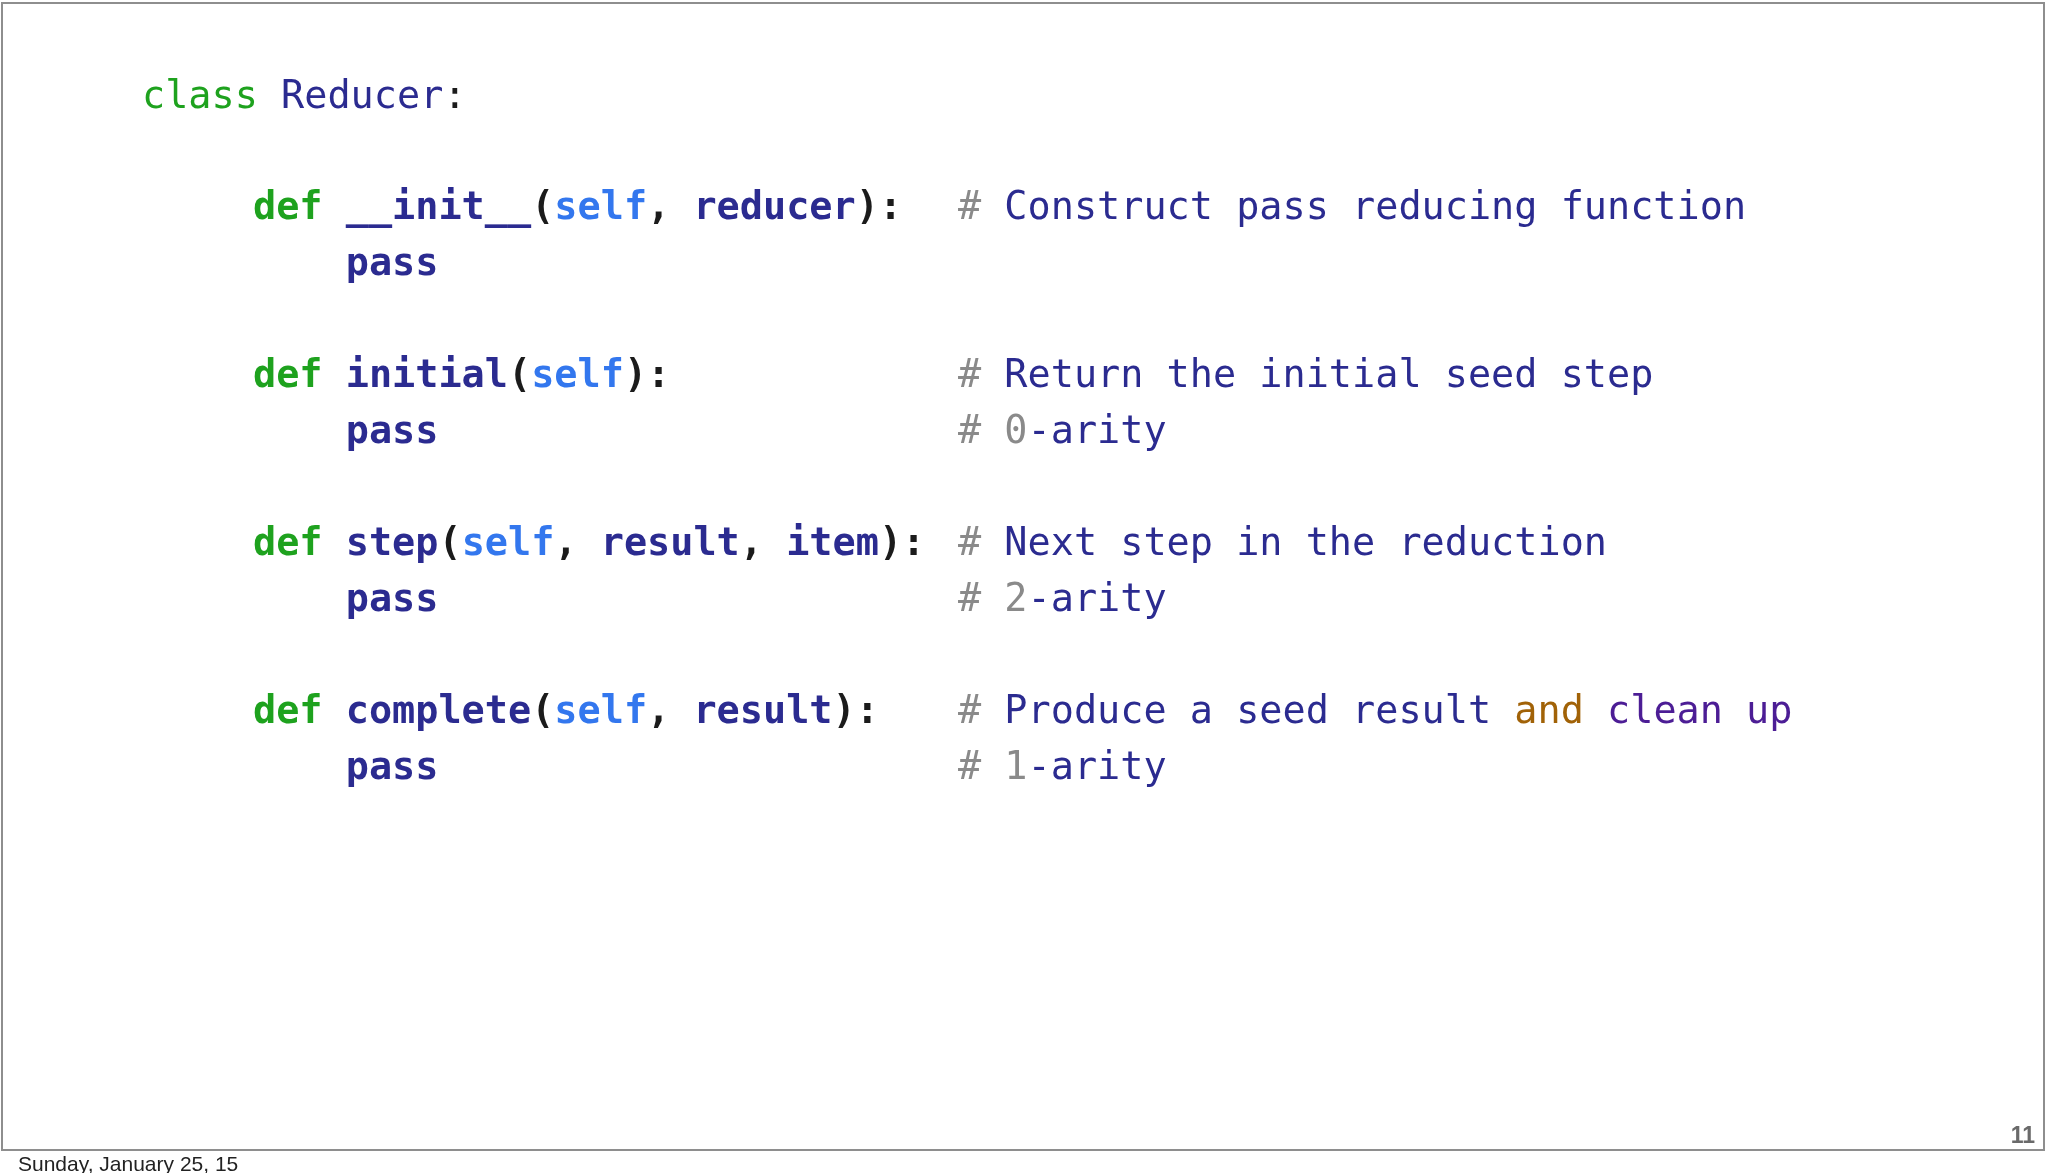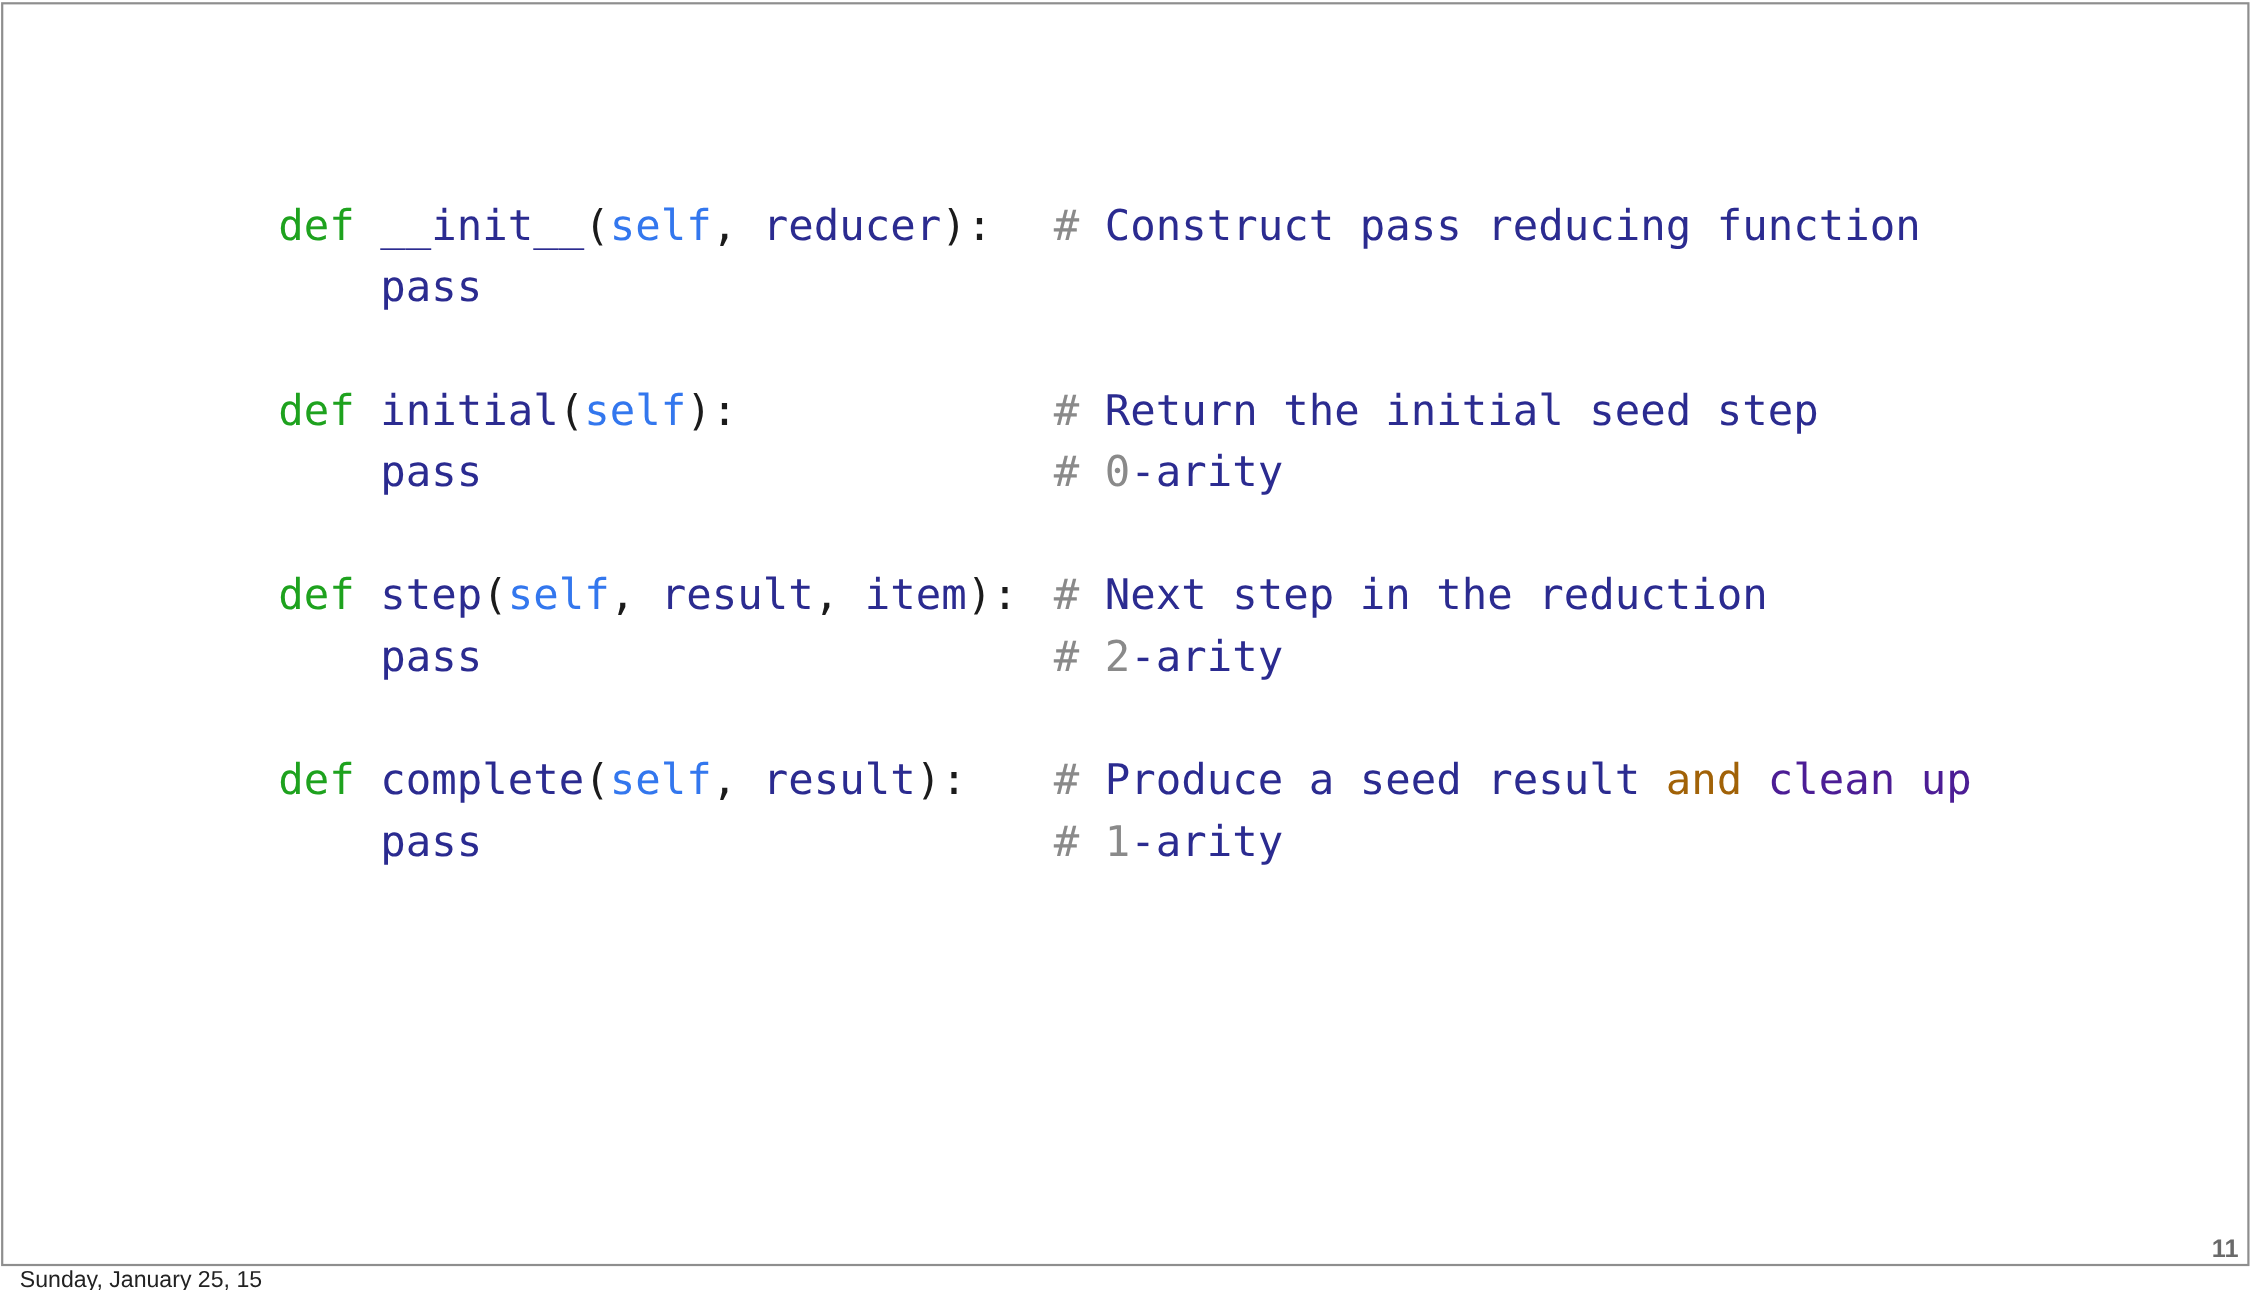--- a/index.html
+++ b/index.html
@@ -39,22 +39,23 @@
     left:18px; top:1152px;
     font-family:"Liberation Sans", sans-serif;
     font-size:21px;
     color:#222222;
   }
 </style>
 </head>
 <body>
 
 <div class="slide">
+  <pre class="code" style="left:139px; top:63px;"><span style="color: rgb(30, 162, 30);">class</span><span style="color: rgb(43, 43, 144);"> Reducer</span><span style="color: rgb(27, 27, 27);">:</span></pre>
 
-  <pre class="code" style="left:250px; top:174px;"><span style="color: rgb(30, 162, 30);">def</span><span style="color: rgb(43, 43, 144);"> __init__</span><span style="color: rgb(27, 27, 27);">(</span><span style="color: rgb(51, 119, 238);">self</span><span style="color: rgb(27, 27, 27);">, </span><span style="color: rgb(43, 43, 144);">reducer</span><span style="color: rgb(27, 27, 27);">):</span>
+  <pre class="code" style="left:250px; top:174px;font-weight:bold;"><span style="color: rgb(30, 162, 30);">def</span><span style="color: rgb(43, 43, 144);"> __init__</span><span style="color: rgb(27, 27, 27);">(</span><span style="color: rgb(51, 119, 238);">self</span><span style="color: rgb(27, 27, 27);">, </span><span style="color: rgb(43, 43, 144);">reducer</span><span style="color: rgb(27, 27, 27);">):</span>
 <span style="color: rgb(43, 43, 144);">    pass</span>
 
 <span style="color: rgb(30, 162, 30);">def</span><span style="color: rgb(43, 43, 144);"> initial</span><span style="color: rgb(27, 27, 27);">(</span><span style="color: rgb(51, 119, 238);">self</span><span style="color: rgb(27, 27, 27);">):</span>
 <span style="color: rgb(43, 43, 144);">    pass</span>
 
 <span style="color: rgb(30, 162, 30);">def</span><span style="color: rgb(43, 43, 144);"> step</span><span style="color: rgb(27, 27, 27);">(</span><span style="color: rgb(51, 119, 238);">self</span><span style="color: rgb(27, 27, 27);">, </span><span style="color: rgb(43, 43, 144);">result</span><span style="color: rgb(27, 27, 27);">, </span><span style="color: rgb(43, 43, 144);">item</span><span style="color: rgb(27, 27, 27);">):</span>
 <span style="color: rgb(43, 43, 144);">    pass</span>
 
 <span style="color: rgb(30, 162, 30);">def</span><span style="color: rgb(43, 43, 144);"> complete</span><span style="color: rgb(27, 27, 27);">(</span><span style="color: rgb(51, 119, 238);">self</span><span style="color: rgb(27, 27, 27);">, </span><span style="color: rgb(43, 43, 144);">result</span><span style="color: rgb(27, 27, 27);">):</span>
 <span style="color: rgb(43, 43, 144);">    pass</span></pre>

